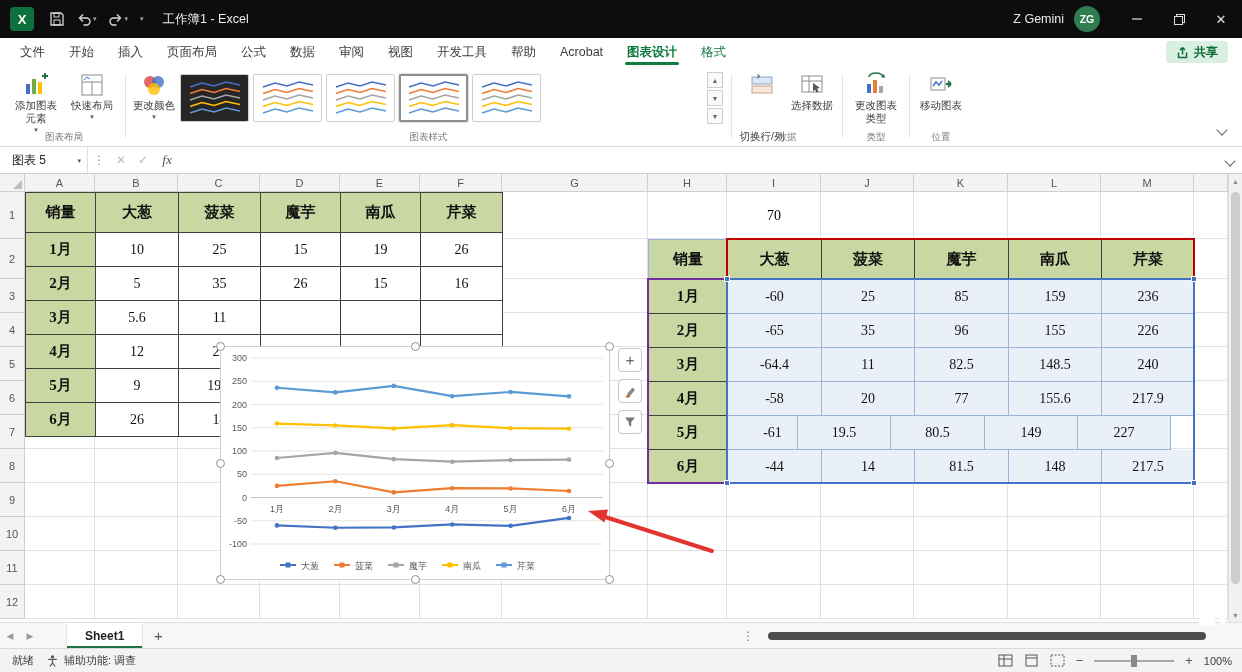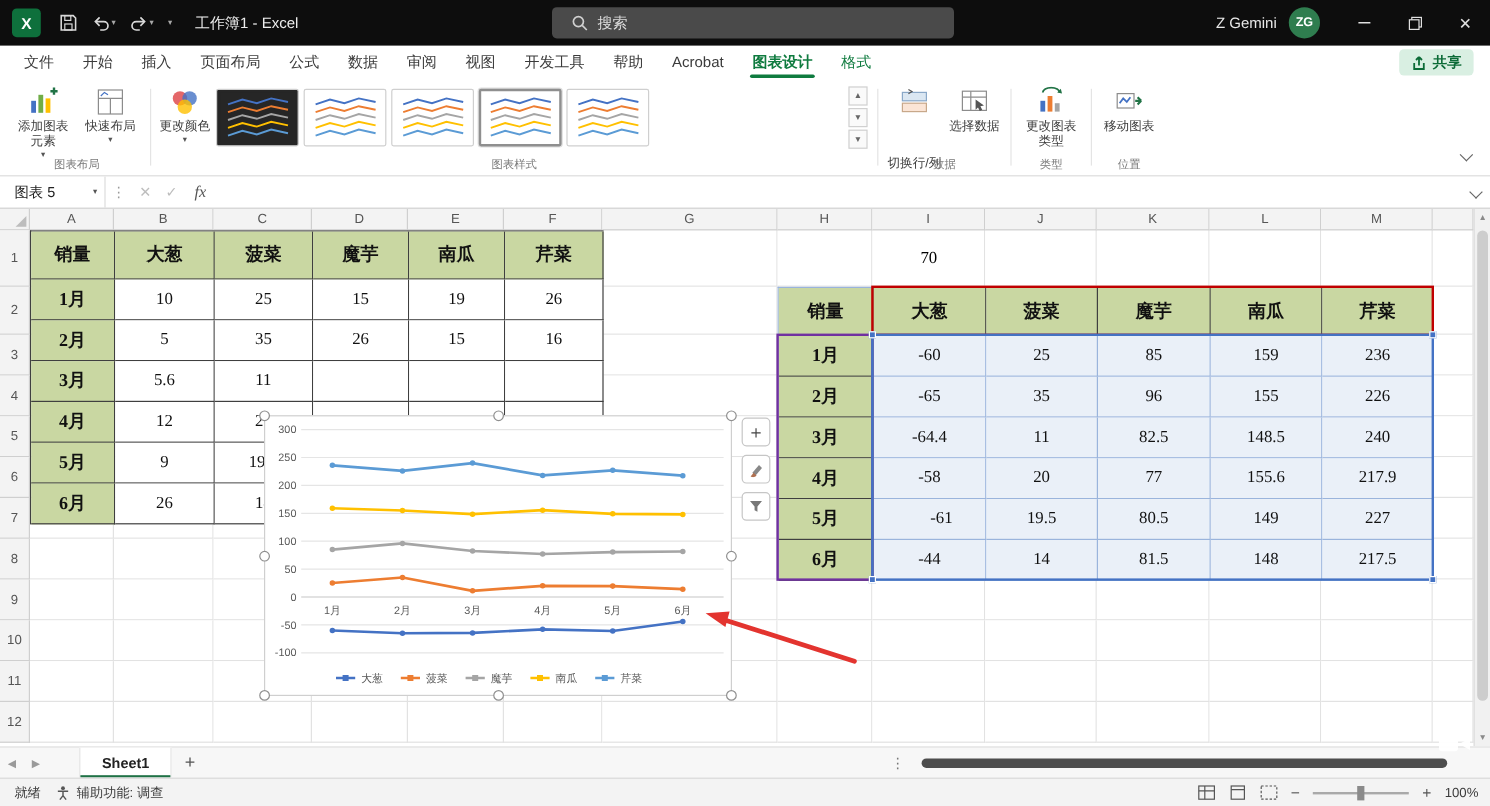--- a/index.html
+++ b/index.html
@@ -146,27 +146,20 @@
         <svg width="16" height="16">
             <path d="M12 7 h-6.5 a3.5 3.5 0 0 0 0 7 h3" fill="none" stroke="#d8d8d8" stroke-width="1.4"></path>
             <path d="M9 3.5 L12.5 7 L9 10.5" fill="none" stroke="#d8d8d8" stroke-width="1.4"></path>
           </svg>
         <span class="tb-caret">▾</span>
       </div>
       <div class="tb-btn">
           <span class="tb-caret">▾</span>
         </div>
       <span class="wb-title">工作簿1 - Excel</span>
-    </div>
-    <div id="search-box">
-      <svg width="14" height="14">
-          <circle cx="6" cy="6" r="4.2" fill="none" stroke="#d0d0d0" stroke-width="1.4"></circle>
-          <line x1="9.2" y1="9.2" x2="13" y2="13" stroke="#d0d0d0" stroke-width="1.4"></line>
-        </svg>
-      <span>搜索</span>
     </div>
     <div class="tb-right">
       <span class="user-name">Z Gemini</span>
       <div class="avatar">ZG</div>
       <div class="win-btn">
           <svg width="12" height="12">
             <line x1="1" y1="6" x2="11" y2="6" stroke="#e0e0e0" stroke-width="1.2"></line>
           </svg>
         </div>
       <div class="win-btn">
@@ -699,21 +692,21 @@
         <div class="trow">
           <div class="tcell green" style="width: 79px; height: 34px;">4月</div>
           <div class="tcell blue" style="width: 94px; height: 34px;">-58</div>
           <div class="tcell blue" style="width: 93px; height: 34px;">20</div>
           <div class="tcell blue" style="width: 94px; height: 34px;">77</div>
           <div class="tcell blue" style="width: 93px; height: 34px;">155.6</div>
           <div class="tcell blue" style="width: 93px; height: 34px;">217.9</div>
         </div>
         <div class="trow">
           <div class="tcell green" style="width: 79px; height: 34px;">5月</div>
-          <div class="tcell blue" style="width: 94px; height: 34px; padding-left: 20px;">-61</div>
+          <div class="tcell blue" style="width: 70px; height: 34px; padding-left: 20px;">-61</div>
           <div class="tcell blue" style="width: 93px; height: 34px;">19.5</div>
           <div class="tcell blue" style="width: 94px; height: 34px;">80.5</div>
           <div class="tcell blue" style="width: 93px; height: 34px;">149</div>
           <div class="tcell blue" style="width: 93px; height: 34px;">227</div>
         </div>
         <div class="trow">
           <div class="tcell green" style="width: 79px; height: 34px;">6月</div>
           <div class="tcell blue" style="width: 94px; height: 34px;">-44</div>
           <div class="tcell blue" style="width: 93px; height: 34px;">14</div>
           <div class="tcell blue" style="width: 94px; height: 34px;">81.5</div>

